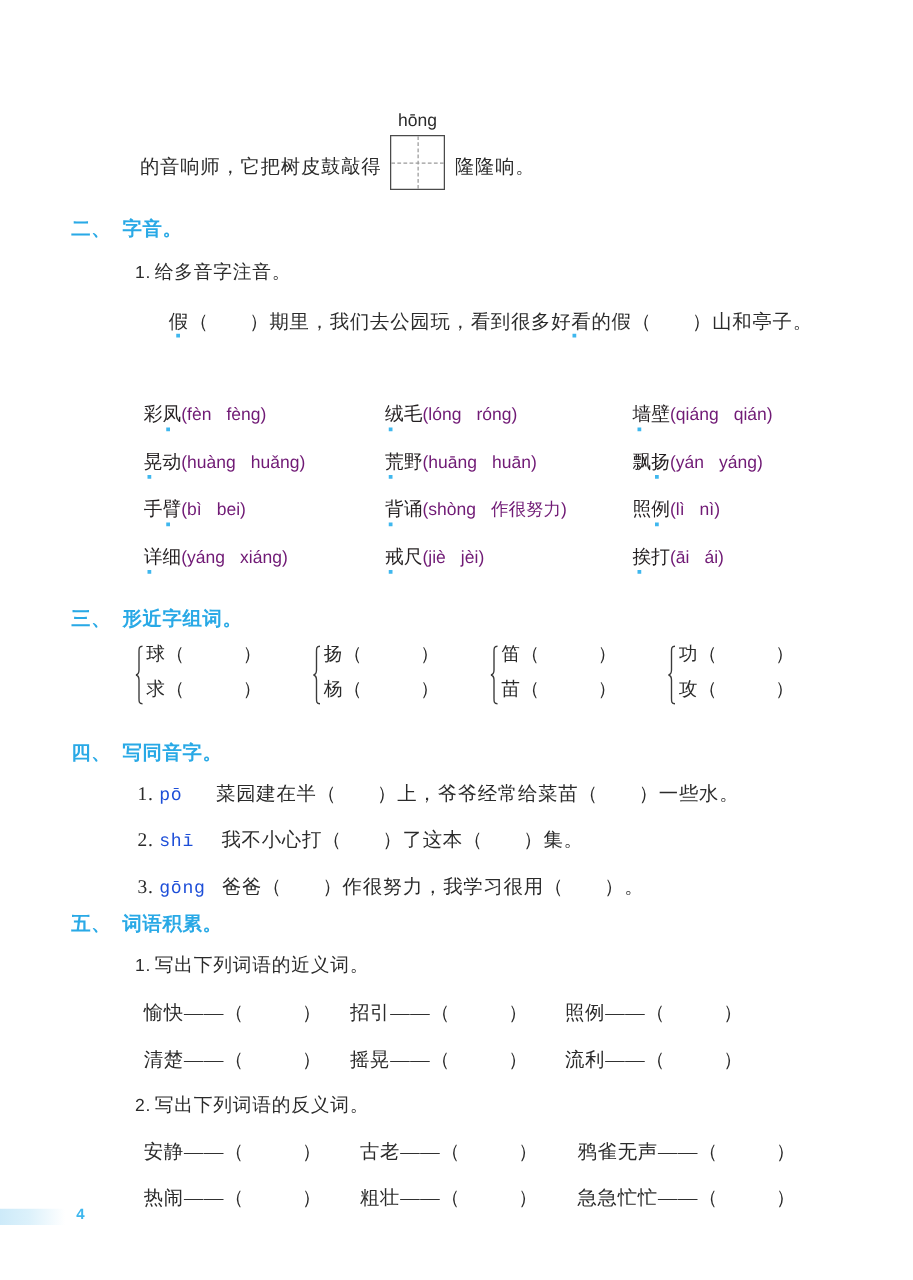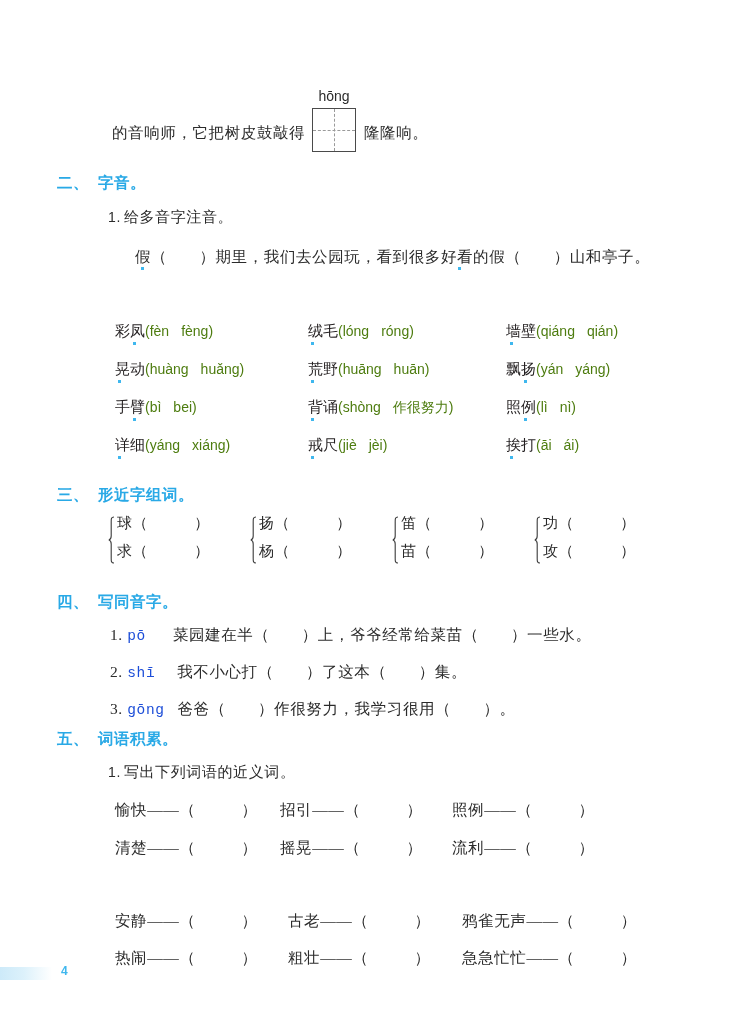--- a/index.html
+++ b/index.html
@@ -100,21 +100,21 @@
   
   .choice {
     position: absolute;
     white-space: nowrap;
     font-size: 15px;
   }
   .choice .w { font-family: "Liberation Serif", "DejaVu Serif", serif; }
   .choice .opts {
     font-family: "Liberation Sans", "DejaVu Sans", sans-serif;
     font-size: 14px;
-    color: #4d7c0f;
+    color: #701a75;
   }
   .choice .opts .gap { display: inline-block; width: 12px; }
 
   
   .bracegroup { position: absolute; }
   .brace {
     position: absolute;
     left: 0; top: 0;
     width: 7px;
     height: 48px;
@@ -344,20 +344,23 @@
   <div class="row cn" style="left:115px; top:838px;">
     <span>清楚——（</span><span style="display:inline-block;width:46px"></span><span>）</span>
   </div>
   <div class="row cn" style="left:280px; top:838px;">
     <span>摇晃——（</span><span style="display:inline-block;width:46px"></span><span>）</span>
   </div>
   <div class="row cn" style="left:452px; top:838px;">
     <span>流利——（</span><span style="display:inline-block;width:46px"></span><span>）</span>
   </div>
 
+  <div class="sub-item cn" style="left:108px; top:875px;">
+    <span class="idx">2.</span><span>写出下列词语的反义词。</span>
+  </div>
 
   <div class="row cn" style="left:115px; top:911px;">
     <span>安静——（</span><span style="display:inline-block;width:46px"></span><span>）</span>
   </div>
   <div class="row cn" style="left:288px; top:911px;">
     <span>古老——（</span><span style="display:inline-block;width:46px"></span><span>）</span>
   </div>
   <div class="row cn" style="left:462px; top:911px;">
     <span>鸦雀无声——（</span><span style="display:inline-block;width:46px"></span><span>）</span>
   </div>

